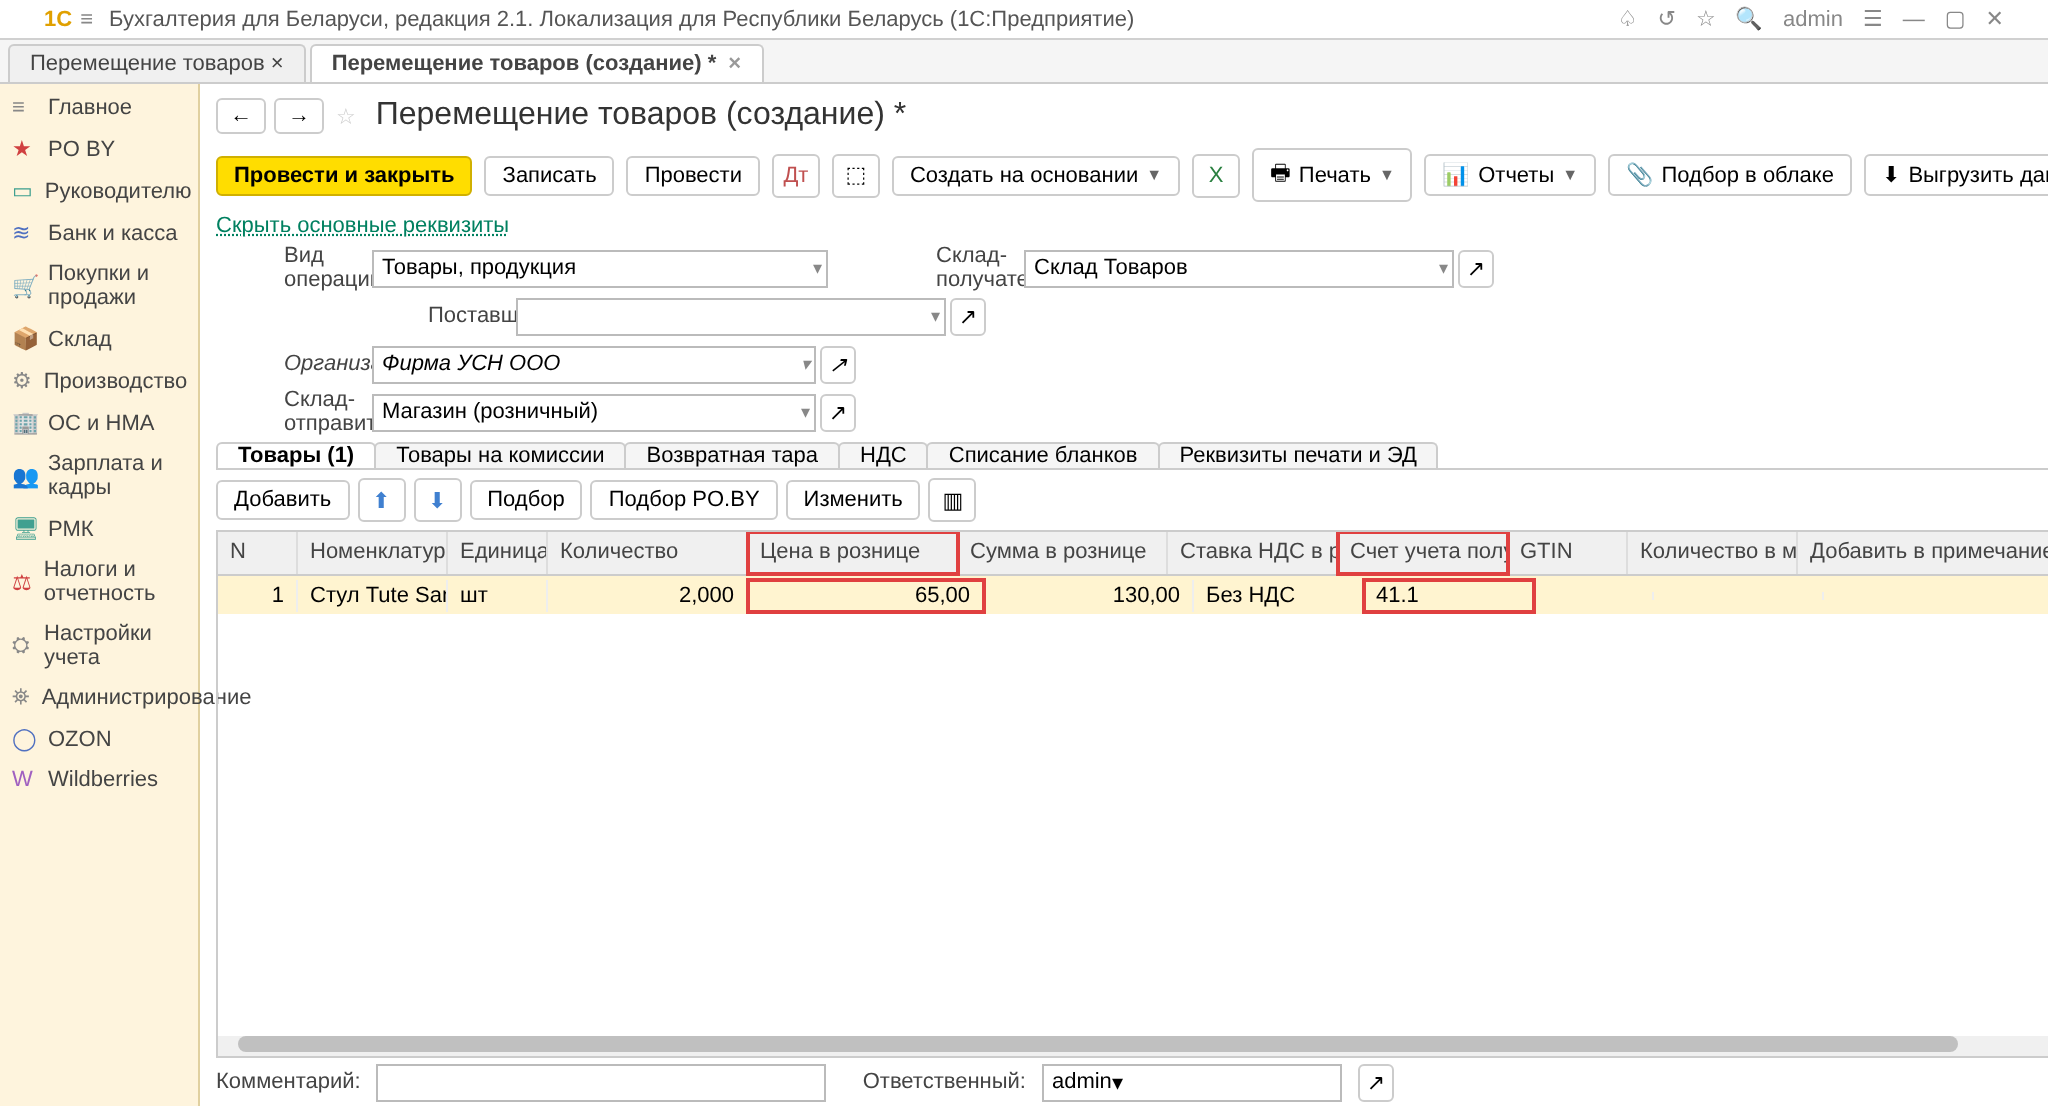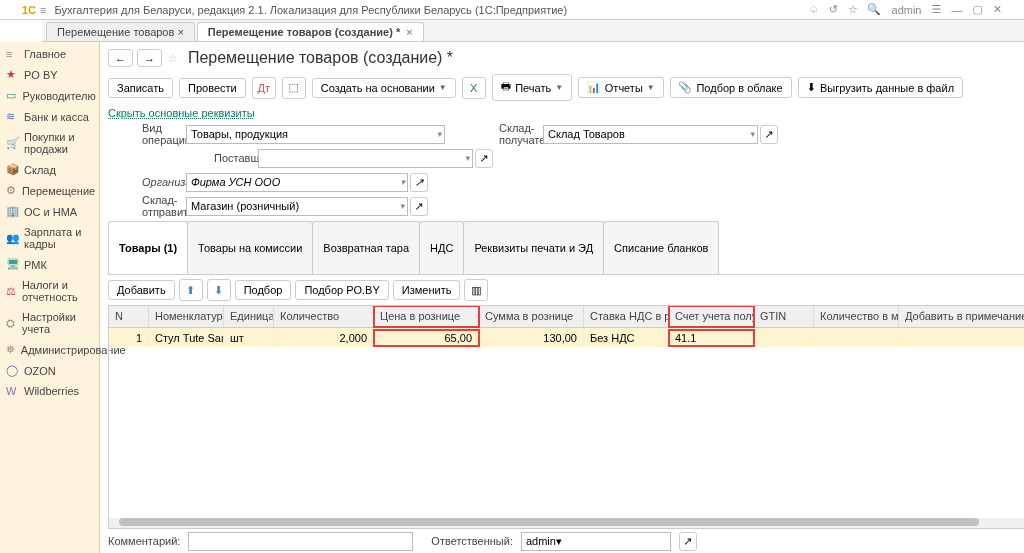--- a/index.html
+++ b/index.html
@@ -4,21 +4,21 @@
 <style>
 * { margin: 0; padding: 0; box-sizing: border-box; font-family: Arial, sans-serif; font-size: 11px; }
 body { background: #fff; width: 1024px; height: 553px; overflow: hidden; position: relative; }
 .titlebar { height: 20px; background: #fff; border-bottom: 1px solid #d0d0d0; display: flex; align-items: center; padding: 0 22px; }
 .titlebar .logo { color: #e0a000; font-weight: bold; margin-right: 4px; }
 .titlebar .menu-icon { color: #888; margin-right: 8px; cursor: pointer; }
 .titlebar .title-text { color: #555; flex: 1; }
 .titlebar .right-icons { display: flex; gap: 10px; color: #888; align-items: center; }
 .titlebar .right-icons span { cursor: pointer; }
 
-.tabbar { height: 22px; background: #f5f5f5; display: flex; align-items: flex-end; padding-left: 4px; border-bottom: 1px solid #ccc; margin-left: 42px; }
+.tabbar { height: 22px; background: #f5f5f5; display: flex; align-items: flex-end; padding-left: 4px; border-bottom: 1px solid #ccc; }
 .tab { padding: 3px 10px; border: 1px solid #ccc; border-bottom: none; background: #f0f0f0; margin-right: 2px; border-radius: 3px 3px 0 0; display: flex; align-items: center; gap: 6px; color: #444; }
 .tab.active { font-weight: bold; background: #fff; }
 .tab .close { color: #999; cursor: pointer; }
 
 .main { display: flex; height: calc(553px - 42px); }
 .sidebar { width: 100px; background: #fef4dd; border-right: 1px solid #e0d0a0; display: flex; flex-direction: column; padding-top: 2px; }
 .side-item { padding: 4px 6px; color: #444; display: flex; align-items: center; gap: 6px; cursor: pointer; }
 .side-icon { width: 12px; display: inline-block; color: #888; }
 .side-icon.red { color: #d04040; }
 .side-icon.teal { color: #40a090; }
@@ -43,21 +43,21 @@
 .form-area { display: flex; flex-direction: column; gap: 2px; }
 .form-row { display: flex; align-items: center; height: 22px; }
 .form-row .lbl { width: 78px; color: #444; padding-left: 34px; }
 .form-row .fld { border: 1px solid #bbb; height: 19px; padding: 0 4px; display: flex; align-items: center; background: #fff; position: relative; }
 .fld .dd { position: absolute; right: 2px; color: #888; cursor: pointer; font-size: 9px; }
 .col1 .lbl { width: 78px; }
 .col2 { margin-left: 20px; }
 .col2 .lbl { width: 78px; }
 
 .tabs { display: flex; border-bottom: 1px solid #ccc; margin-top: 4px; }
-.tabs .t { padding: 20px 10px; border: 1px solid #ccc; border-bottom: none; background: #f5f5f5; margin-right: -1px; cursor: pointer; border-radius: 3px 3px 0 0; }
+.tabs .t { padding: 0 10px; border: 1px solid #ccc; border-bottom: none; background: #f5f5f5; margin-right: -1px; cursor: pointer; border-radius: 3px 3px 0 0; }
 .tabs .t.active { background: #fff; font-weight: bold; }
 
 .gridbar { display: flex; gap: 4px; margin: 4px 0; align-items: center; }
 .gridbar .spacer { flex: 1; }
 
 .grid { border: 1px solid #ccc; flex: 1; position: relative; overflow: hidden; }
 .grid-head { display: flex; background: #f0f0f0; border-bottom: 1px solid #ccc; height: 22px; }
 .gh { border-right: 1px solid #ddd; padding: 4px 6px; color: #444; overflow: hidden; white-space: nowrap; }
 .grid-row { display: flex; height: 19px; align-items: center; }
 .grid-row.sel { background: #fff4d0; }
@@ -125,21 +125,21 @@
     <div class="side-item">
         <span class="side-icon green">🛒</span>
         <span>Покупки и продажи</span>
       </div>
     <div class="side-item">
         <span class="side-icon">📦</span>
         <span>Склад</span>
       </div>
     <div class="side-item">
         <span class="side-icon">⚙</span>
-        <span>Перемещение</span>
+        <span>Производство</span>
       </div>
     <div class="side-item">
         <span class="side-icon red">🏢</span>
         <span>ОС и НМА</span>
       </div>
     <div class="side-item">
         <span class="side-icon blue">👥</span>
         <span>Зарплата и кадры</span>
       </div>
     <div class="side-item">
@@ -172,20 +172,21 @@
 
     <div class="page-header">
       <div class="nav-btn">←</div>
       <div class="nav-btn">→</div>
       <span class="star">☆</span>
       <span class="page-title">Перемещение товаров (создание) *</span>
 
     </div>
 
     <div class="cmdbar">
+      <div class="btn primary">Провести и закрыть</div>
       <div class="btn">Записать</div>
       <div class="btn">Провести</div>
       <div class="btn-icon" style="color:#c05050;">Дт</div>
       <div class="btn-icon">⬚</div>
       <div class="btn">
           <span>Создать на основании</span>
           <span class="caret">▼</span>
         </div>
       <div class="btn-icon" style="color:#2a8040;">X</div>
       <div class="btn">🖶 <span>Печать</span><span class="caret">▼</span></div>
@@ -195,21 +196,21 @@
       <div style="flex:1"></div>
 
     </div>
 
     <span class="hide-link">Скрыть основные реквизиты</span>
 
     <div class="form-area">
       <div class="form-row">
         <div class="col1" style="display:flex;align-items:center;">
           <span class="lbl">Вид операции:</span>
-          <div class="fld" style="width:259px">
+          <div class="fld" style="width:228px">
               <span>Товары, продукция</span>
               <span class="dd">▾</span>
             </div>
         </div>
         <div class="col2" style="display:flex;align-items:center;">
           <span class="lbl">Склад-получатель:</span>
           <div class="fld" style="width:215px">
               <span>Склад Товаров</span>
               <span class="dd">▾</span>
             </div>
@@ -246,22 +247,22 @@
           <div class="btn-icon" style="width:18px;height:19px;margin-left:2px;">↗</div>
         </div>
       </div>
     </div>
 
     <div class="tabs">
       <div class="t active">Товары (1)</div>
       <div class="t">Товары на комиссии</div>
       <div class="t">Возвратная тара</div>
       <div class="t">НДС</div>
+      <div class="t">Списание бланков</div>
       <div class="t">Реквизиты печати и ЭД</div>
-      <div class="t">Списание бланков</div>
     </div>
 
     <div class="gridbar">
       <div class="btn">Добавить</div>
       <div class="btn-icon" style="color:#4080d0;">⬆</div>
       <div class="btn-icon" style="color:#4080d0;">⬇</div>
       <div class="btn">Подбор</div>
       <div class="btn">Подбор PO.BY</div>
       <div class="btn">Изменить</div>
       <div class="btn-icon">▥</div>
@@ -281,21 +282,21 @@
         <div class="gh hl" style="width:85px">Счет учета получ.</div>
         <div class="gh" style="width:60px">GTIN</div>
         <div class="gh" style="width:85px">Количество в месте</div>
         <div class="gh" style="flex:1">Добавить в примечание</div>
       </div>
       <div class="grid-row sel">
         <div class="gc num" style="width:40px">1</div>
         <div class="gc" style="width:75px">Стул Tute Sanno</div>
         <div class="gc" style="width:50px">шт</div>
         <div class="gc num" style="width:100px">2,000</div>
-        <div class="gc num hl" style="width:105px">65,00</div>
+        <div class="gc num hl" style="width:118px">65,00</div>
         <div class="gc num" style="width:105px">130,00</div>
         <div class="gc" style="width:85px">Без НДС</div>
         <div class="gc hl" style="width:85px">41.1</div>
         <div class="gc" style="width:60px"></div>
         <div class="gc" style="width:85px"></div>
         <div class="gc" style="flex:1"></div>
       </div>
       <div class="scroll-h">
         <div class="scroll-thumb" style="left:10px;width:860px"></div>
       </div>

